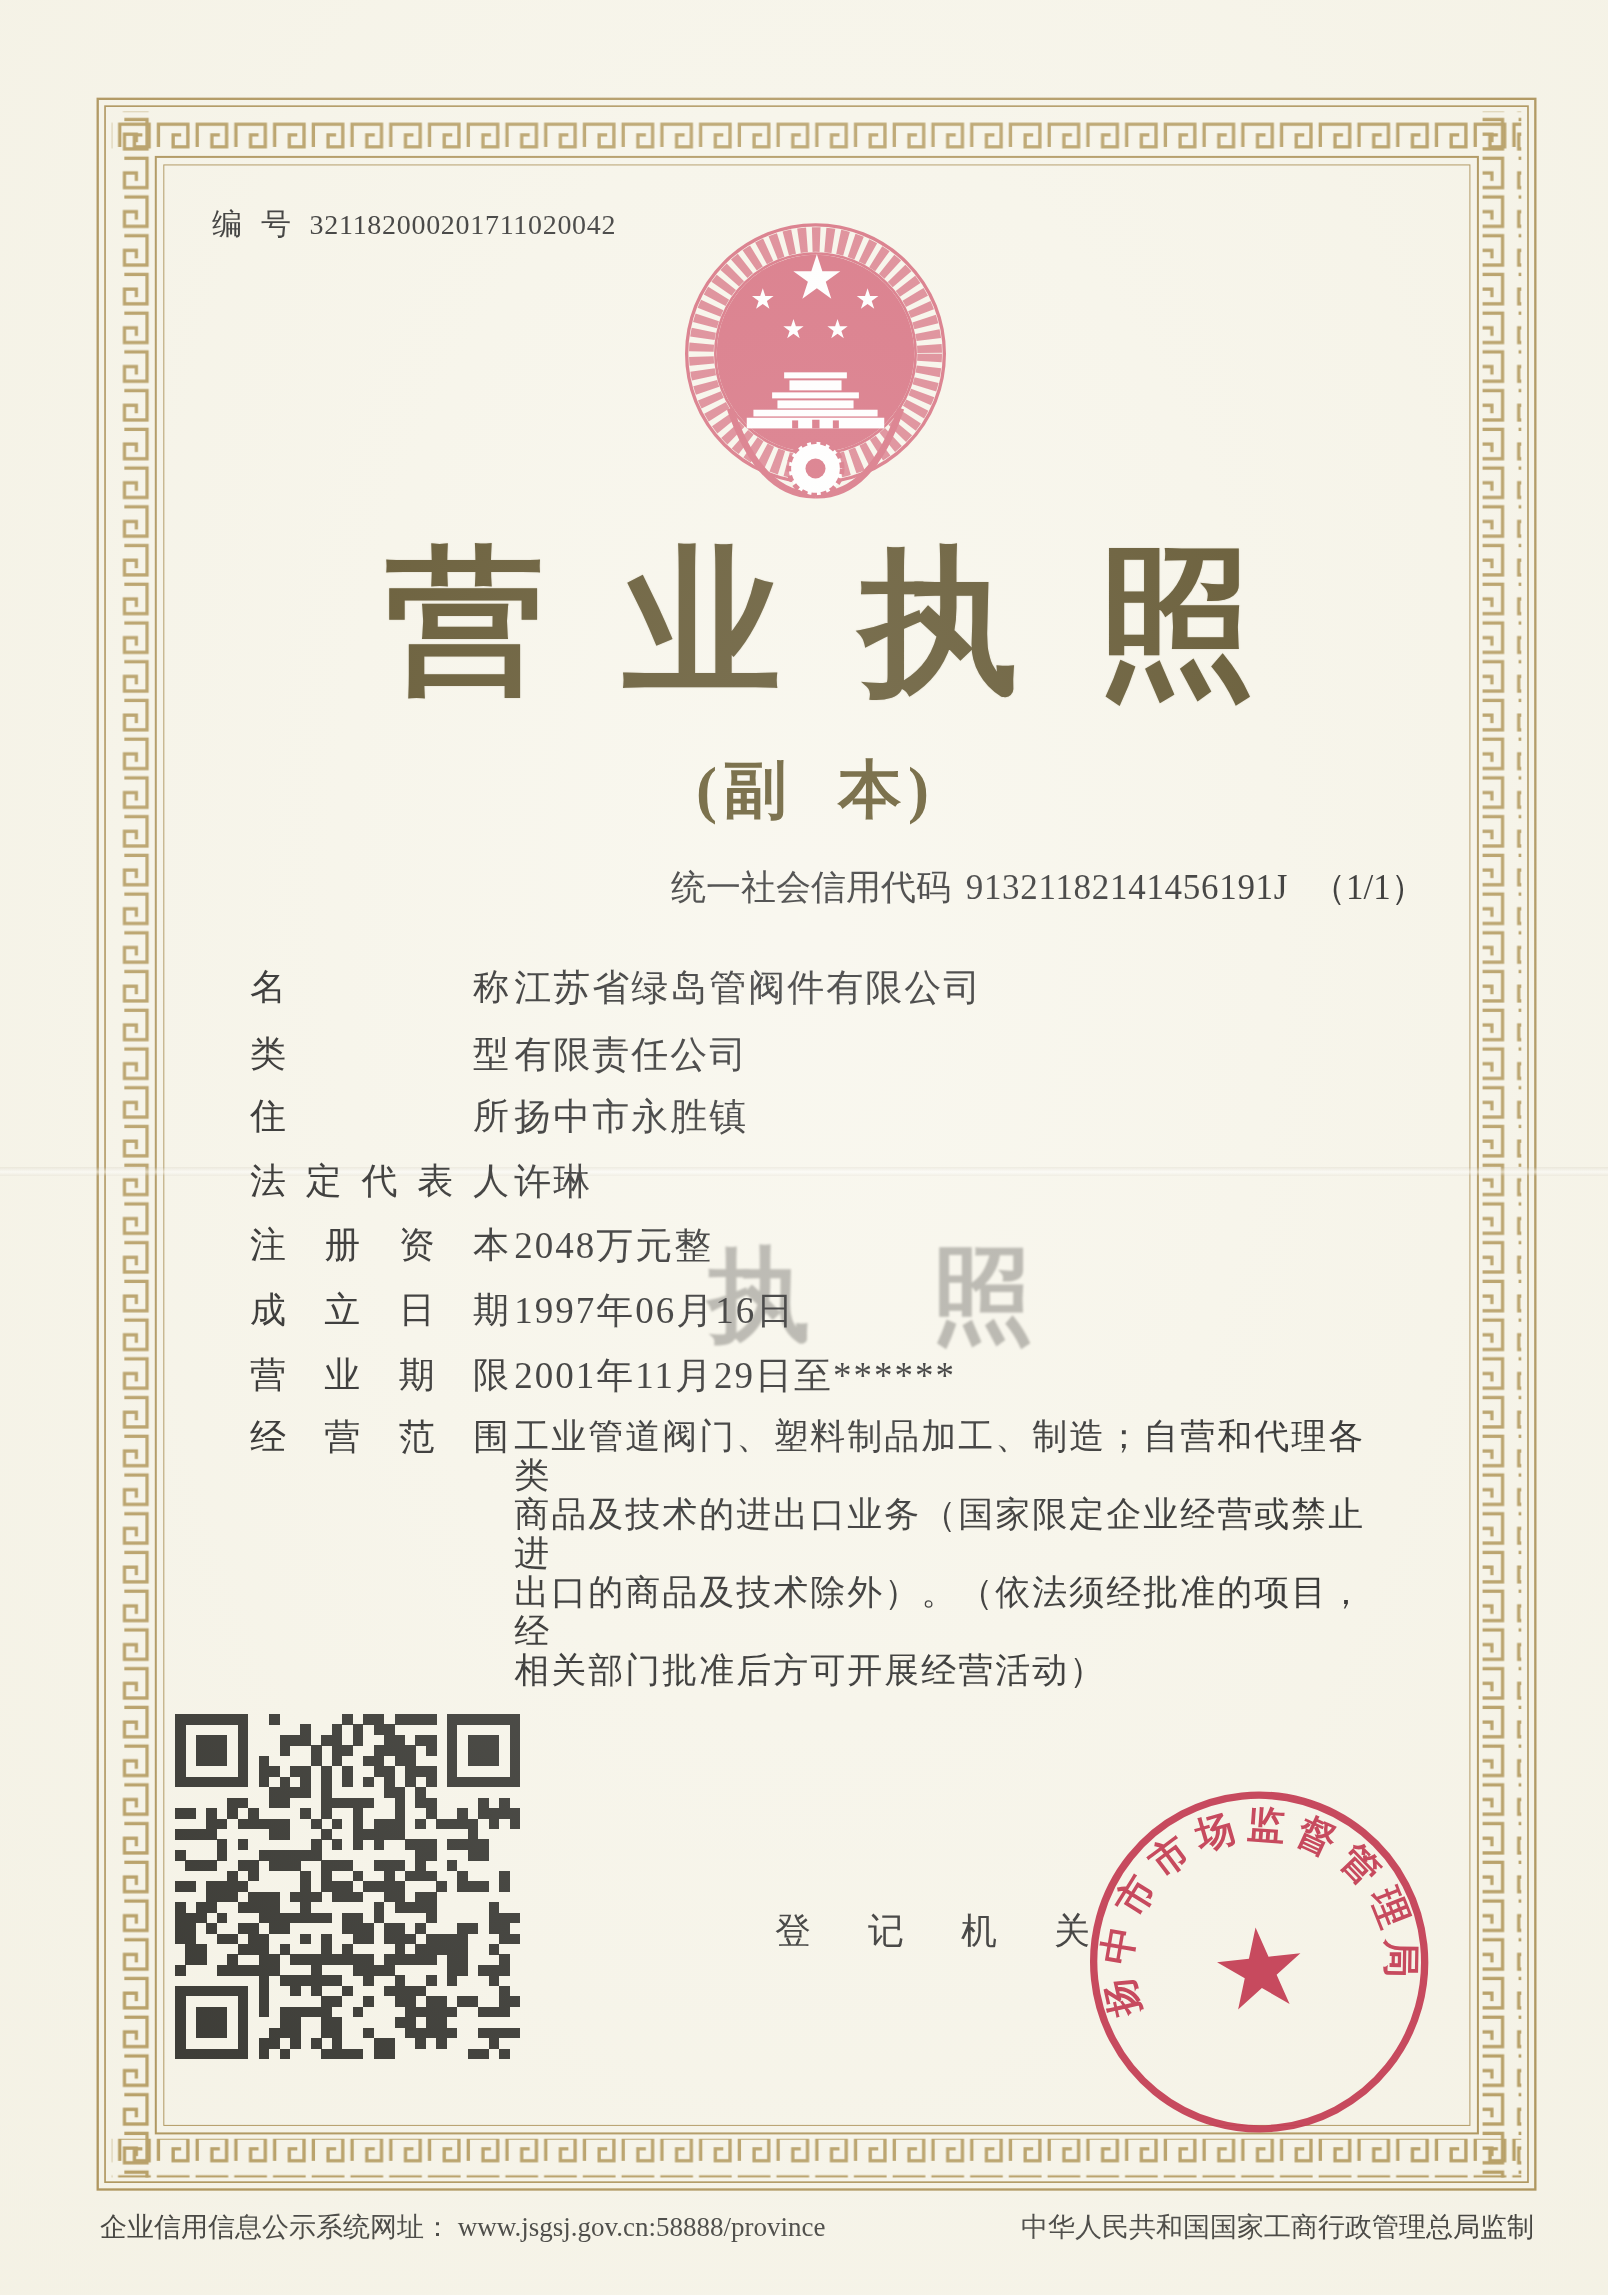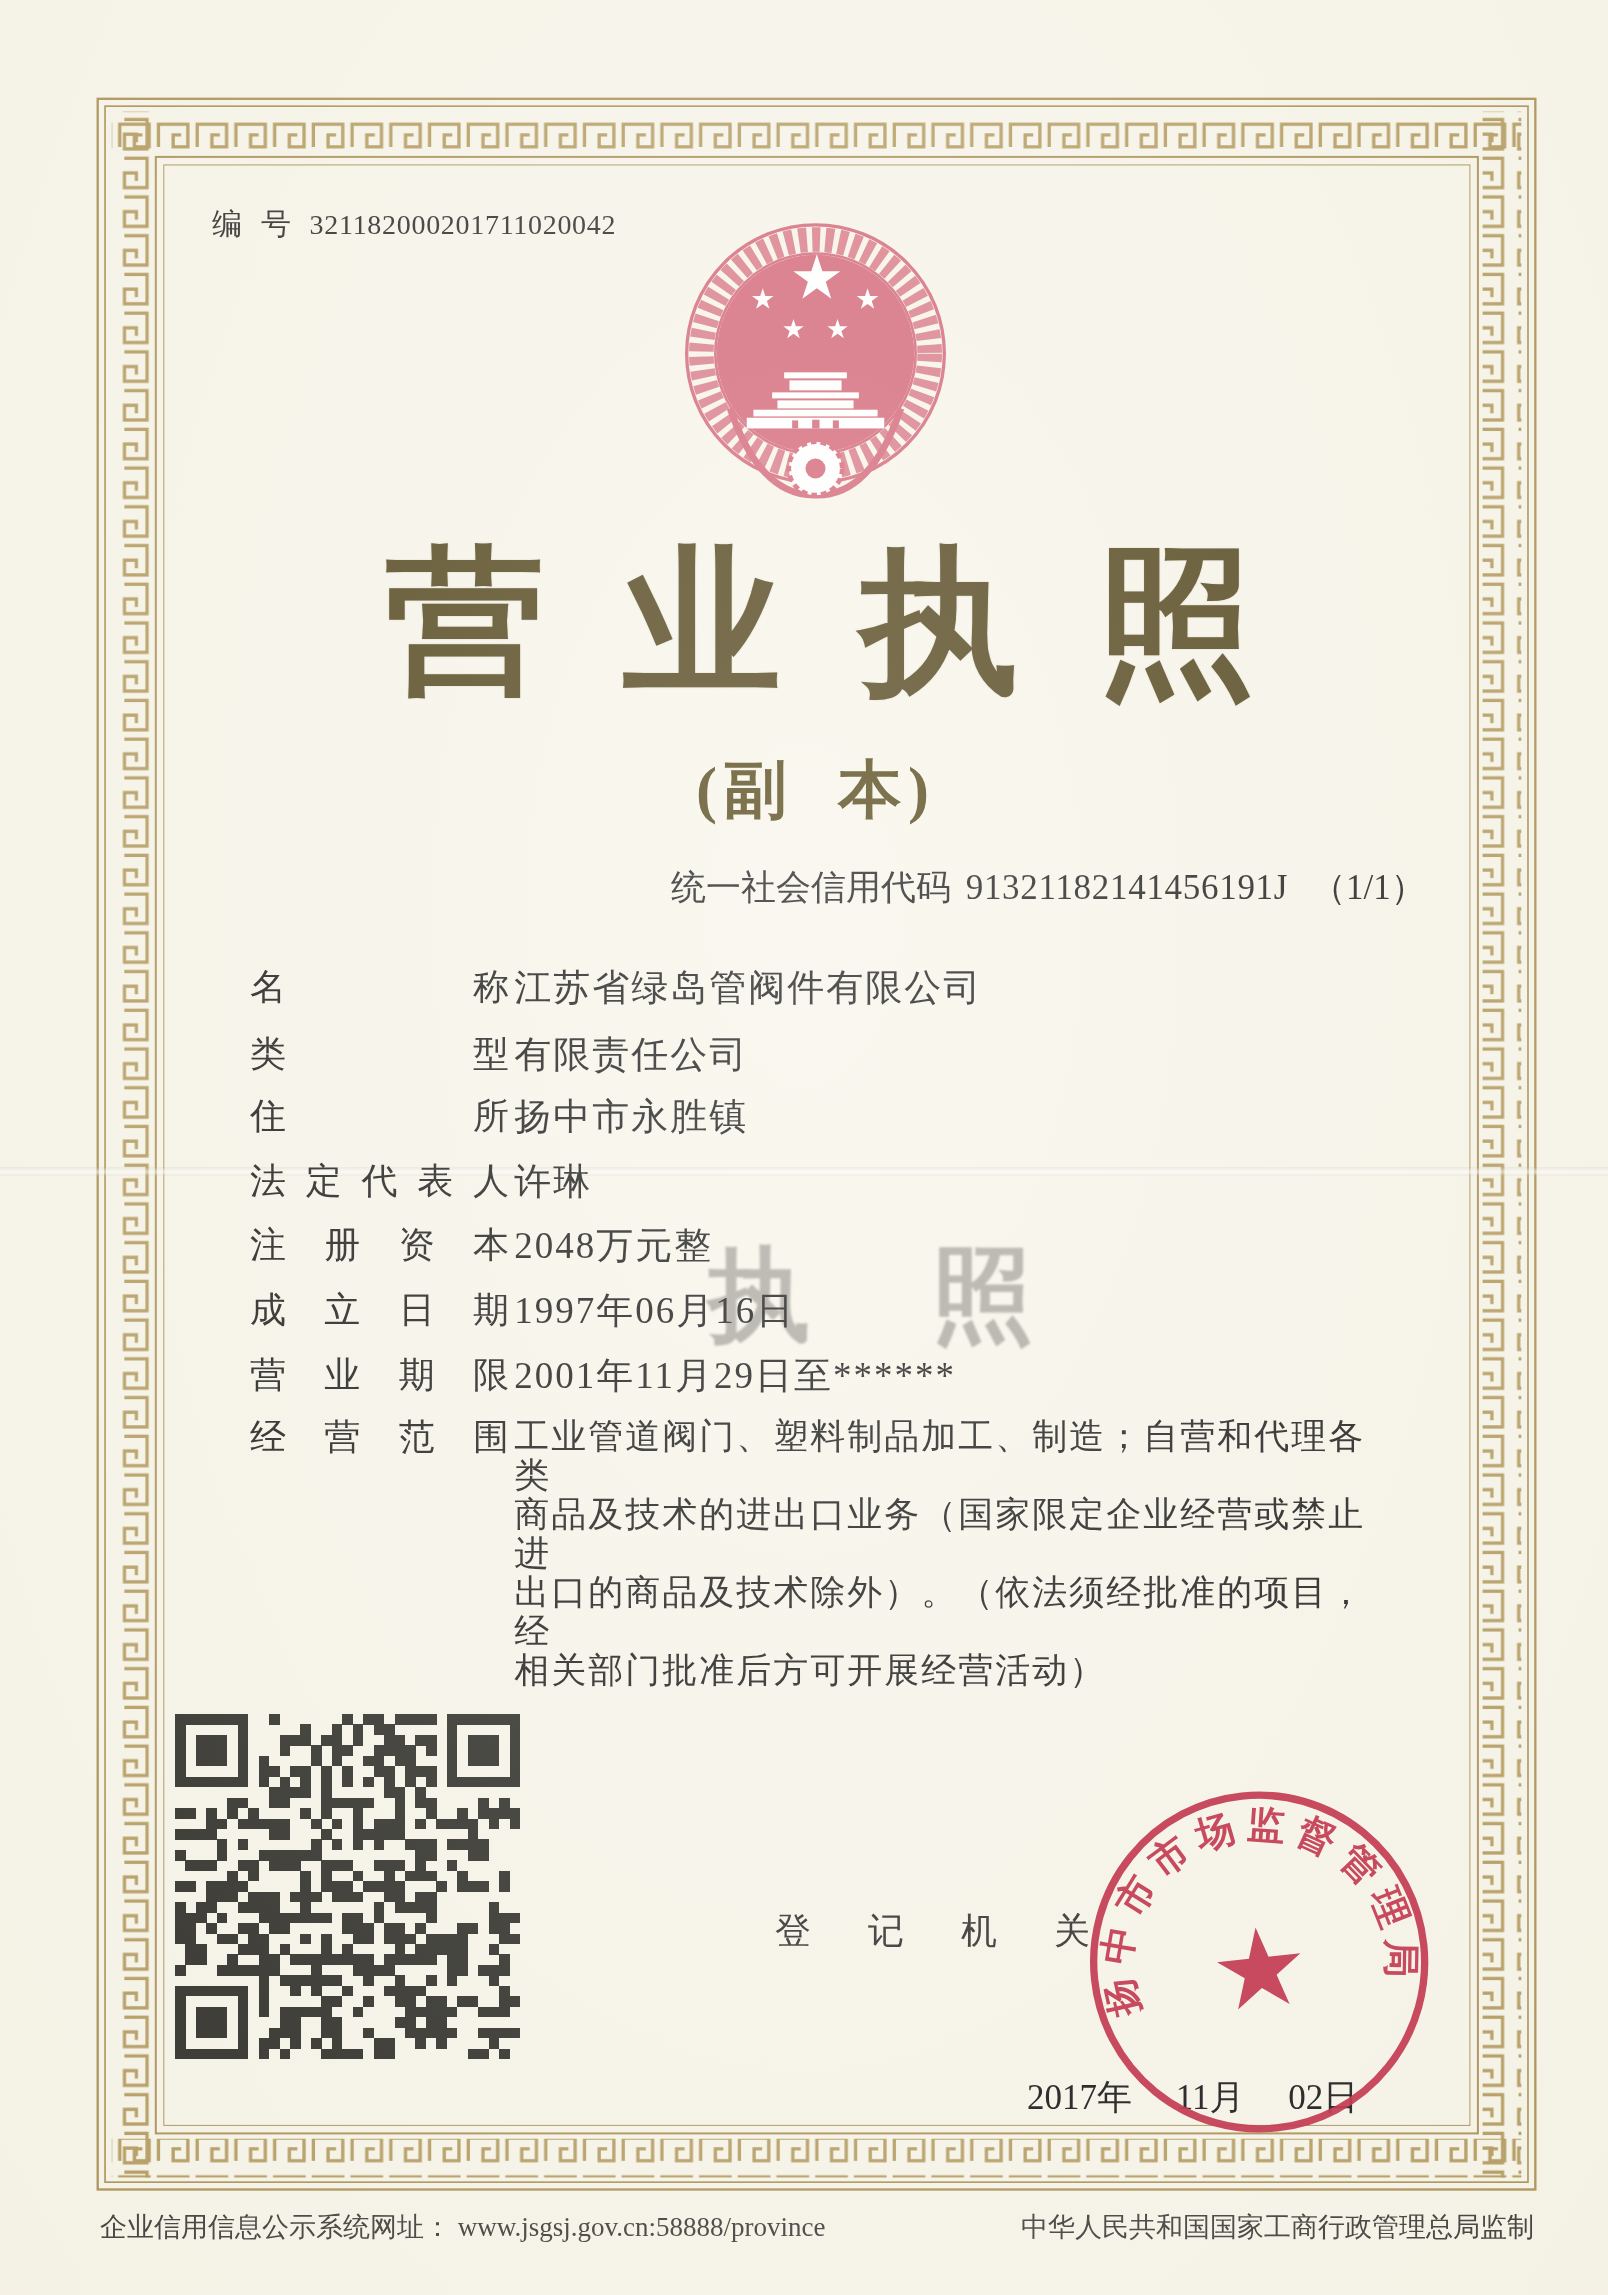--- a/index.html
+++ b/index.html
@@ -684,21 +684,20 @@
       <rect x="265.8" y="500.4" width="15.9" height="15.9" fill="#2a2a26"></rect>
       <rect x="297.1" y="500.4" width="15.9" height="15.9" fill="#2a2a26"></rect>
       <rect x="312.7" y="500.4" width="15.9" height="15.9" fill="#2a2a26"></rect>
       <rect x="437.8" y="500.4" width="15.9" height="15.9" fill="#2a2a26"></rect>
       <rect x="453.5" y="500.4" width="15.9" height="15.9" fill="#2a2a26"></rect>
       <rect x="484.7" y="500.4" width="15.9" height="15.9" fill="#2a2a26"></rect>
     </svg>
 
   <div class="abs registrar">登 记 机 关</div>
 
-  <div class="abs issue-date">2017年     11月     02日</div>
 
   <svg class="abs stamp-svg" width="387" height="378" viewBox="0 0 580 566">
     <g transform="rotate(-6 288 280)">
       <ellipse cx="288" cy="280" rx="248" ry="250" fill="none" stroke="#c43e54" stroke-width="11"></ellipse>
       <polygon fill="#c43e54" points="288.0,228.0 302.8,273.6 350.8,273.6 312.0,301.8 326.8,347.4 288.0,319.2 249.2,347.4 264.0,301.8 225.2,273.6 273.2,273.6"></polygon>
       <defs>
         <path id="stampArc" d="M 122.6 375.8 A 193 186 0 1 1 453.4 375.8" fill="none"></path>
       </defs>
       <text font-size="57" font-weight="700" fill="#c43e54" letter-spacing="14" style="font-family:&quot;Liberation Serif&quot;,serif;">
         <textPath href="#stampArc" startOffset="50%" text-anchor="middle">扬中市市场监督管理局</textPath>

